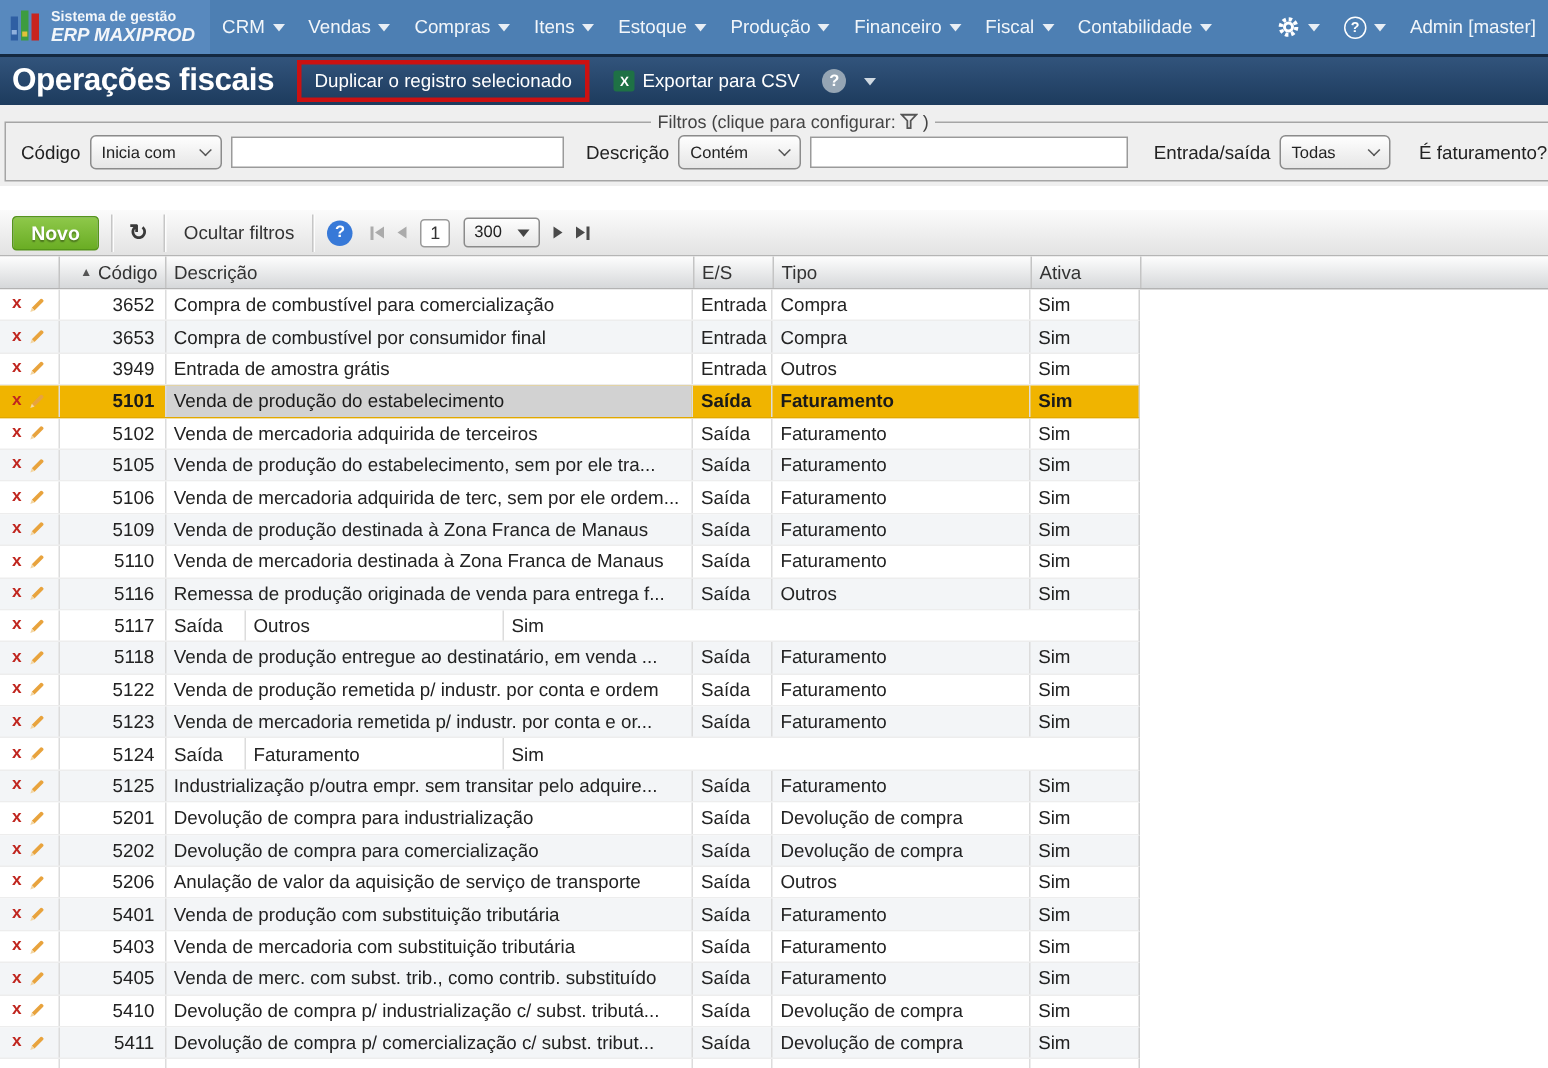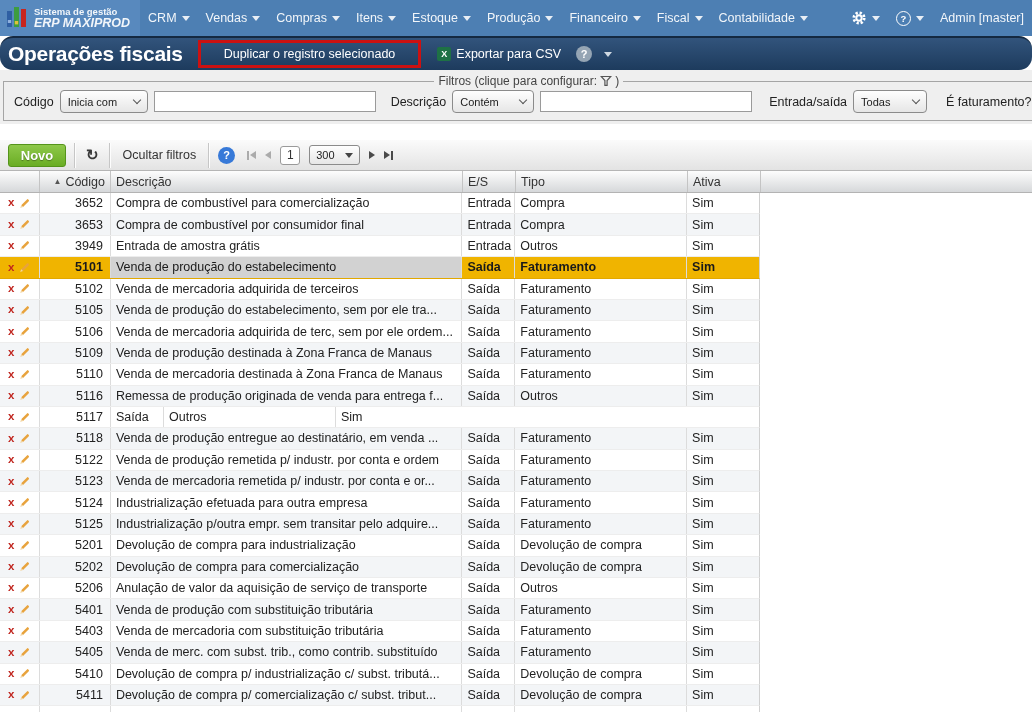--- a/index.html
+++ b/index.html
@@ -12,23 +12,23 @@
   .logo { background:#5889be; display:flex; align-items:center; gap:7px; padding:0 10px 0 7px; }
   .logo-text .l1 { font-size:9.5px; font-weight:bold; line-height:11px; }
   .logo-text .l2 { font-size:12.5px; font-weight:bold; font-style:italic; line-height:13px; }
   .nav-menus { display:flex; align-items:stretch; }
   .nav-item { display:flex; align-items:center; gap:5px; padding:0 8px; font-size:12.5px; cursor:pointer; white-space:nowrap; }
   .caret-w { width:0; height:0; border-left:4px solid transparent; border-right:4px solid transparent; border-top:5px solid #e8eef5; margin-top:1px; }
   .nav-right { margin-left:auto; display:flex; align-items:stretch; }
   .help-ring { width:15px; height:15px; border:1.5px solid #fff; border-radius:50%; display:flex; align-items:center; justify-content:center; font-size:9.5px; font-weight:bold; color:#fff; }
 
   
-  .titlebar { height:34px; background:linear-gradient(#32547c,#1d3b5d); border-top:2px solid #142941; display:flex; align-items:center; padding-left:8px; color:#fff;border-radius:13px; }
+  .titlebar { height:34px; background:linear-gradient(#32547c,#1d3b5d); border-top:2px solid #142941; display:flex; align-items:center; padding-left:8px; color:#fff; }
   .page-title { font-size:21px; font-weight:bold; letter-spacing:-0.3px; }
-  .dup-box { margin-left:15px; border:3px solid #cc1111; padding:4px 23px; font-size:12.5px; cursor:pointer; white-space:nowrap; }
+  .dup-box { margin-left:15px; border:3px solid #cc1111; padding:4px 9px; font-size:12.5px; cursor:pointer; white-space:nowrap; }
   .excel-ico { width:14px; height:14px; background:#1e7145; border-radius:2px; color:#fff; font-size:9px; font-weight:bold; display:flex; align-items:center; justify-content:center; margin-left:16px; }
   .export-lbl { font-size:12.5px; margin-left:5px; cursor:pointer; }
   .help-gray { width:16px; height:16px; background:#95a5b4; border-radius:50%; color:#fff; font-size:11px; font-weight:bold; display:flex; align-items:center; justify-content:center; margin-left:15px; cursor:pointer; }
   .caret-t { width:0; height:0; border-left:4px solid transparent; border-right:4px solid transparent; border-top:5px solid #cfd9e2; margin-left:12px; cursor:pointer; }
 
   
   .filters { height:54px; background:#efefef; padding:4px 3px 0 3px; }
   .filters fieldset { border:1px solid #a5a5a5; height:47px; padding:1px 6px 4px 10px; }
   .filters legend { font-size:12px; color:#444; padding:0 4px; margin-left:3px; display:flex; align-items:center; gap:3px; cursor:pointer;text-align:center; }
   .f-row { display:flex; align-items:center; margin-top:1px; font-size:12.5px; color:#222; }
@@ -477,21 +477,20 @@
     <div class="cell c-act">
       <span class="icn-x">x</span>
       <span class="icn-pencil">
         <svg width="13" height="13" viewBox="0 0 13 13">
           <path d="M3.2 8.2 L9 2.4 Q9.6 1.8 10.3 2.5 L10.7 2.9 Q11.4 3.6 10.8 4.2 L5 10 Z" fill="#e8a33d"></path>
           <path d="M2.2 11 L3.2 8.2 L5 10 Z" fill="#f3d6a2"></path>
         </svg>
       </span>
     </div>
     <div class="cell c-cod">5124</div>
-    <div class="cell c-des">Industrialização efetuada para outra empresa</div>
     <div class="cell c-es">Saída</div>
     <div class="cell c-tip">Faturamento</div>
     <div class="cell c-atv">Sim</div>
   </div>
       <div class="row alt">
     <div class="cell c-act">
       <span class="icn-x">x</span>
       <span class="icn-pencil">
         <svg width="13" height="13" viewBox="0 0 13 13">
           <path d="M3.2 8.2 L9 2.4 Q9.6 1.8 10.3 2.5 L10.7 2.9 Q11.4 3.6 10.8 4.2 L5 10 Z" fill="#e8a33d"></path>

